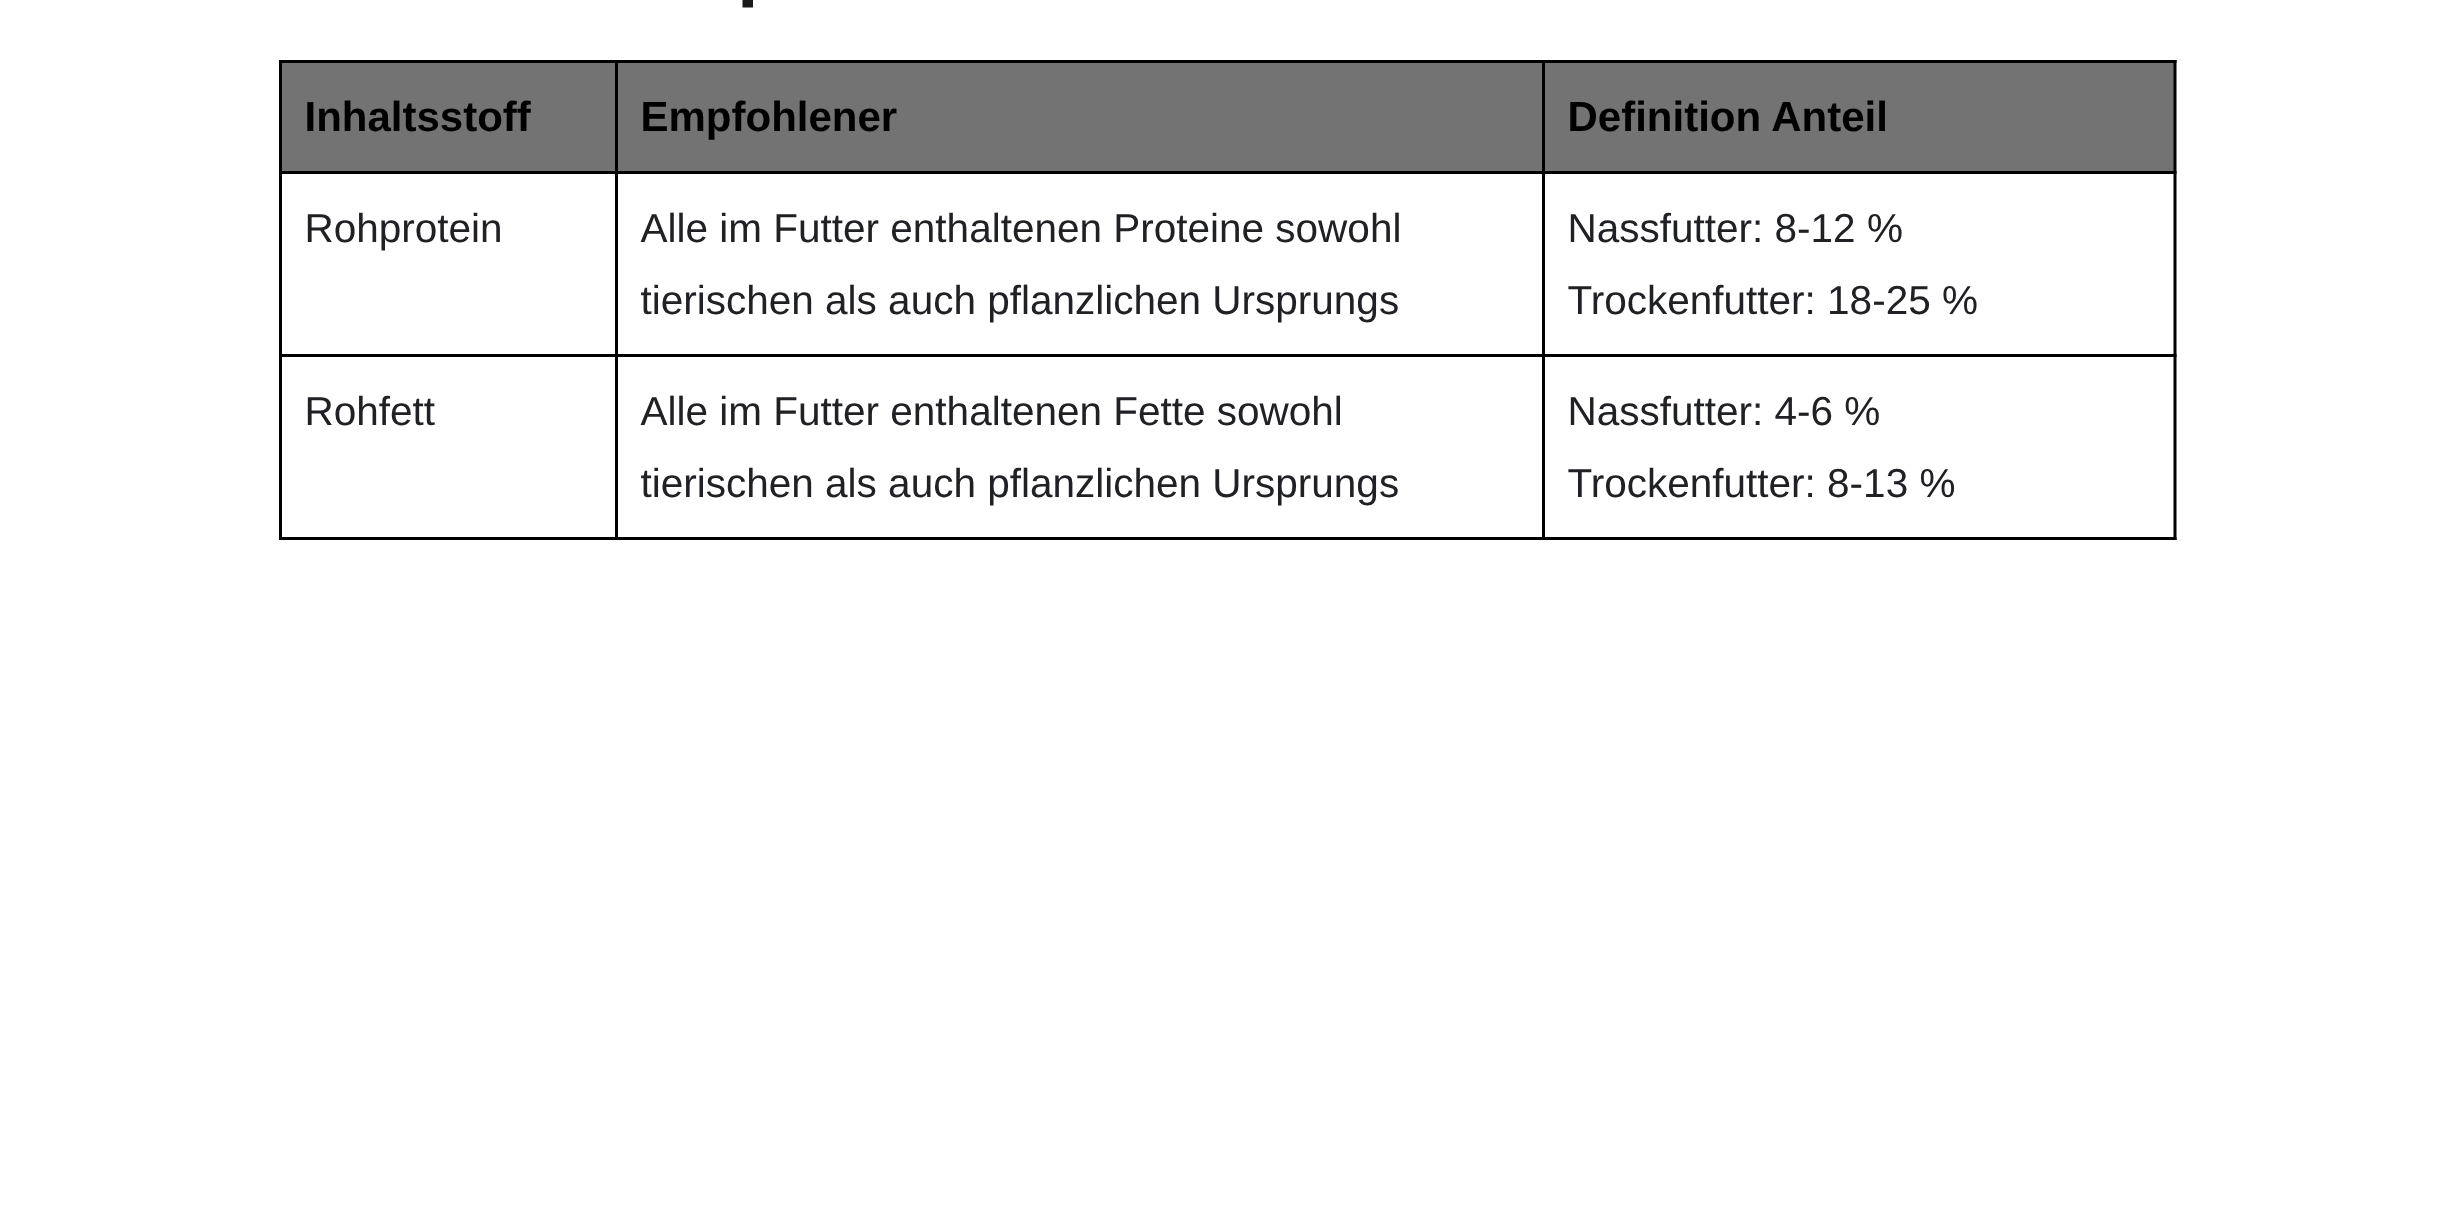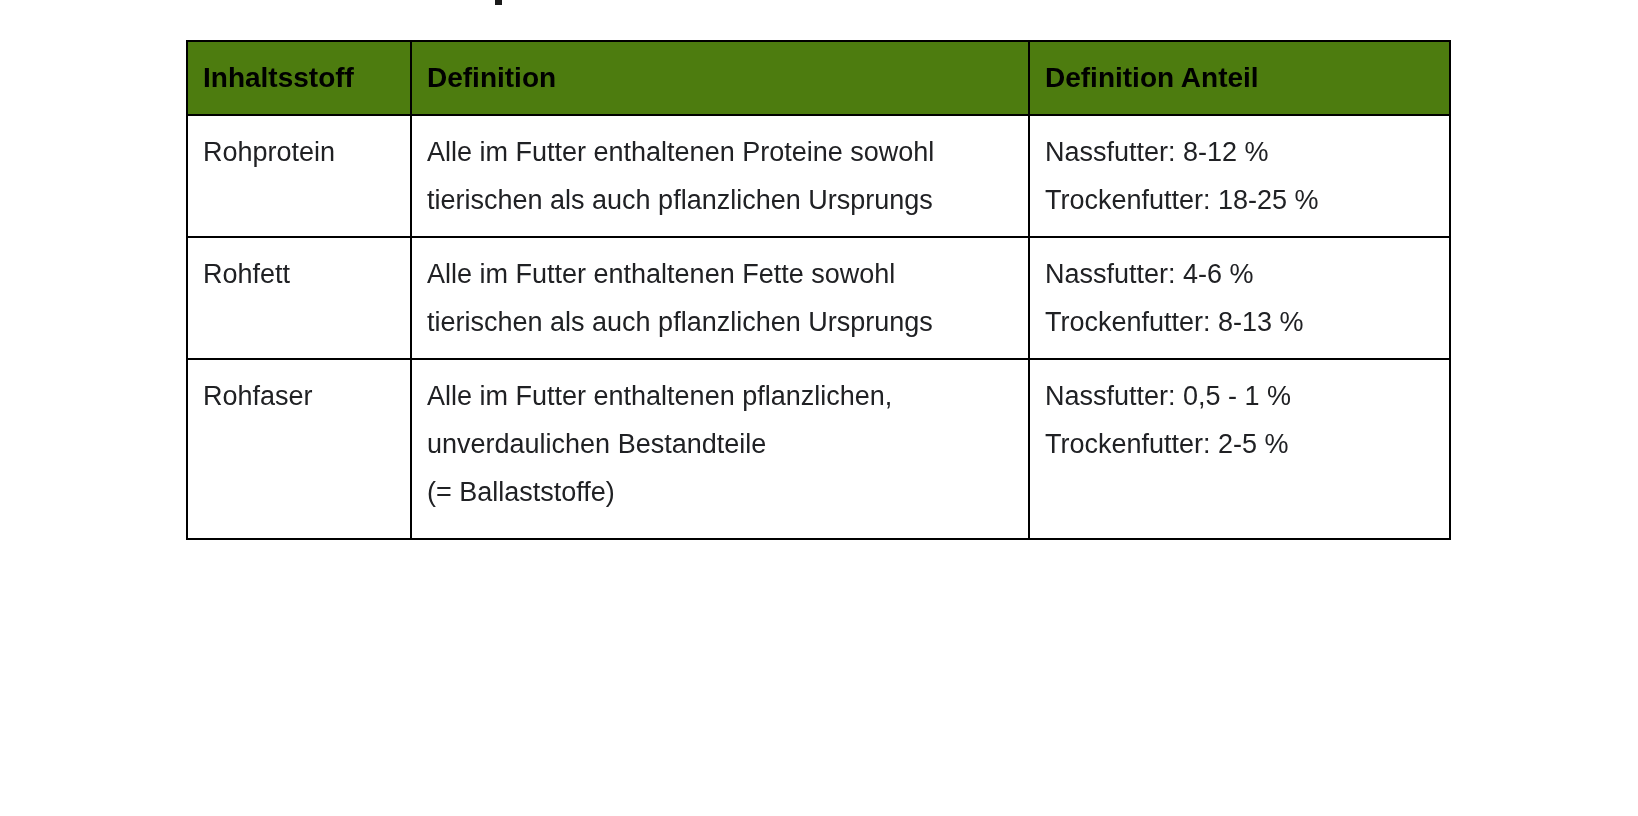--- a/index.html
+++ b/index.html
@@ -41,21 +41,21 @@
     box-sizing: border-box;
     vertical-align: top;
     text-align: left;
     padding: 12px 15px;
     font-size: 27px;
     line-height: 48px;
     white-space: pre-line;
     overflow: hidden;
   }
   table.nutrition th {
-    background: #4d7c0f;
+    background: #737373;
     color: #000000;
     font-weight: bold;
     font-size: 28px;
     height: 64px;
   }
   col.c1 { width: 224px; }
   col.c2 { width: 618px; }
   col.c3 { width: 421px; }
   tbody tr:nth-child(1) td { height: 115px; }
   tbody tr:nth-child(2) td { height: 98px; }
@@ -70,42 +70,34 @@
 <div class="table-wrap">
   <table class="nutrition">
     <colgroup>
       <col class="c1">
         <col class="c2">
         <col class="c3">
     </colgroup>
     <thead>
       <tr>
         <th>Inhaltsstoff</th>
-        <th>Definition</th>
+        <th>Empfohlener</th>
         <th>Definition Anteil</th>
       </tr>
     </thead>
     <tbody>
       <tr>
         <td>Rohprotein</td>
         <td>Alle im Futter enthaltenen Proteine sowohl
 tierischen als auch pflanzlichen Ursprungs</td>
         <td>Nassfutter: 8-12 %
 Trockenfutter: 18-25 %</td>
       </tr>
       <tr>
         <td>Rohfett</td>
         <td>Alle im Futter enthaltenen Fette sowohl
 tierischen als auch pflanzlichen Ursprungs</td>
         <td>Nassfutter: 4-6 %
 Trockenfutter: 8-13 %</td>
       </tr>
-      <tr>
-        <td>Rohfaser</td>
-        <td>Alle im Futter enthaltenen pflanzlichen,
-unverdaulichen Bestandteile
-(= Ballaststoffe)</td>
-        <td>Nassfutter: 0,5 - 1 %
-Trockenfutter: 2-5 %</td>
-      </tr>
     </tbody>
   </table>
 </div>
 
 </body></html>

